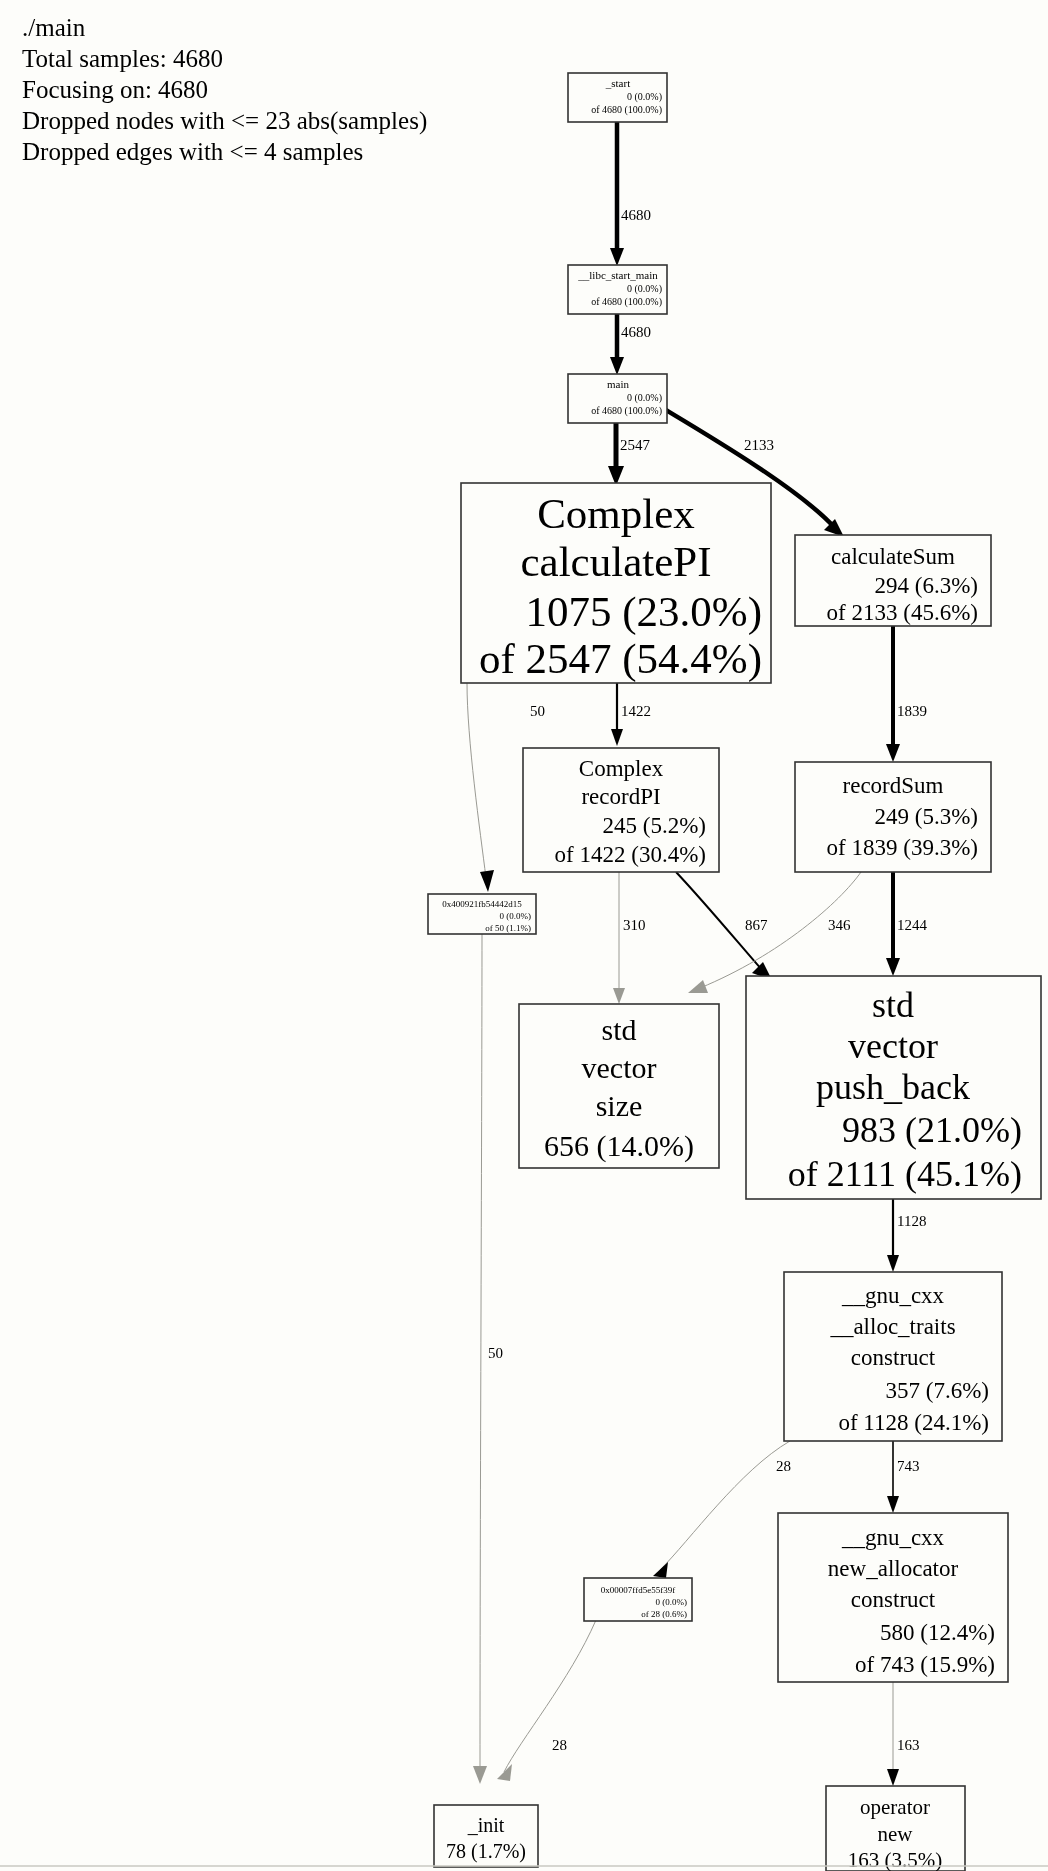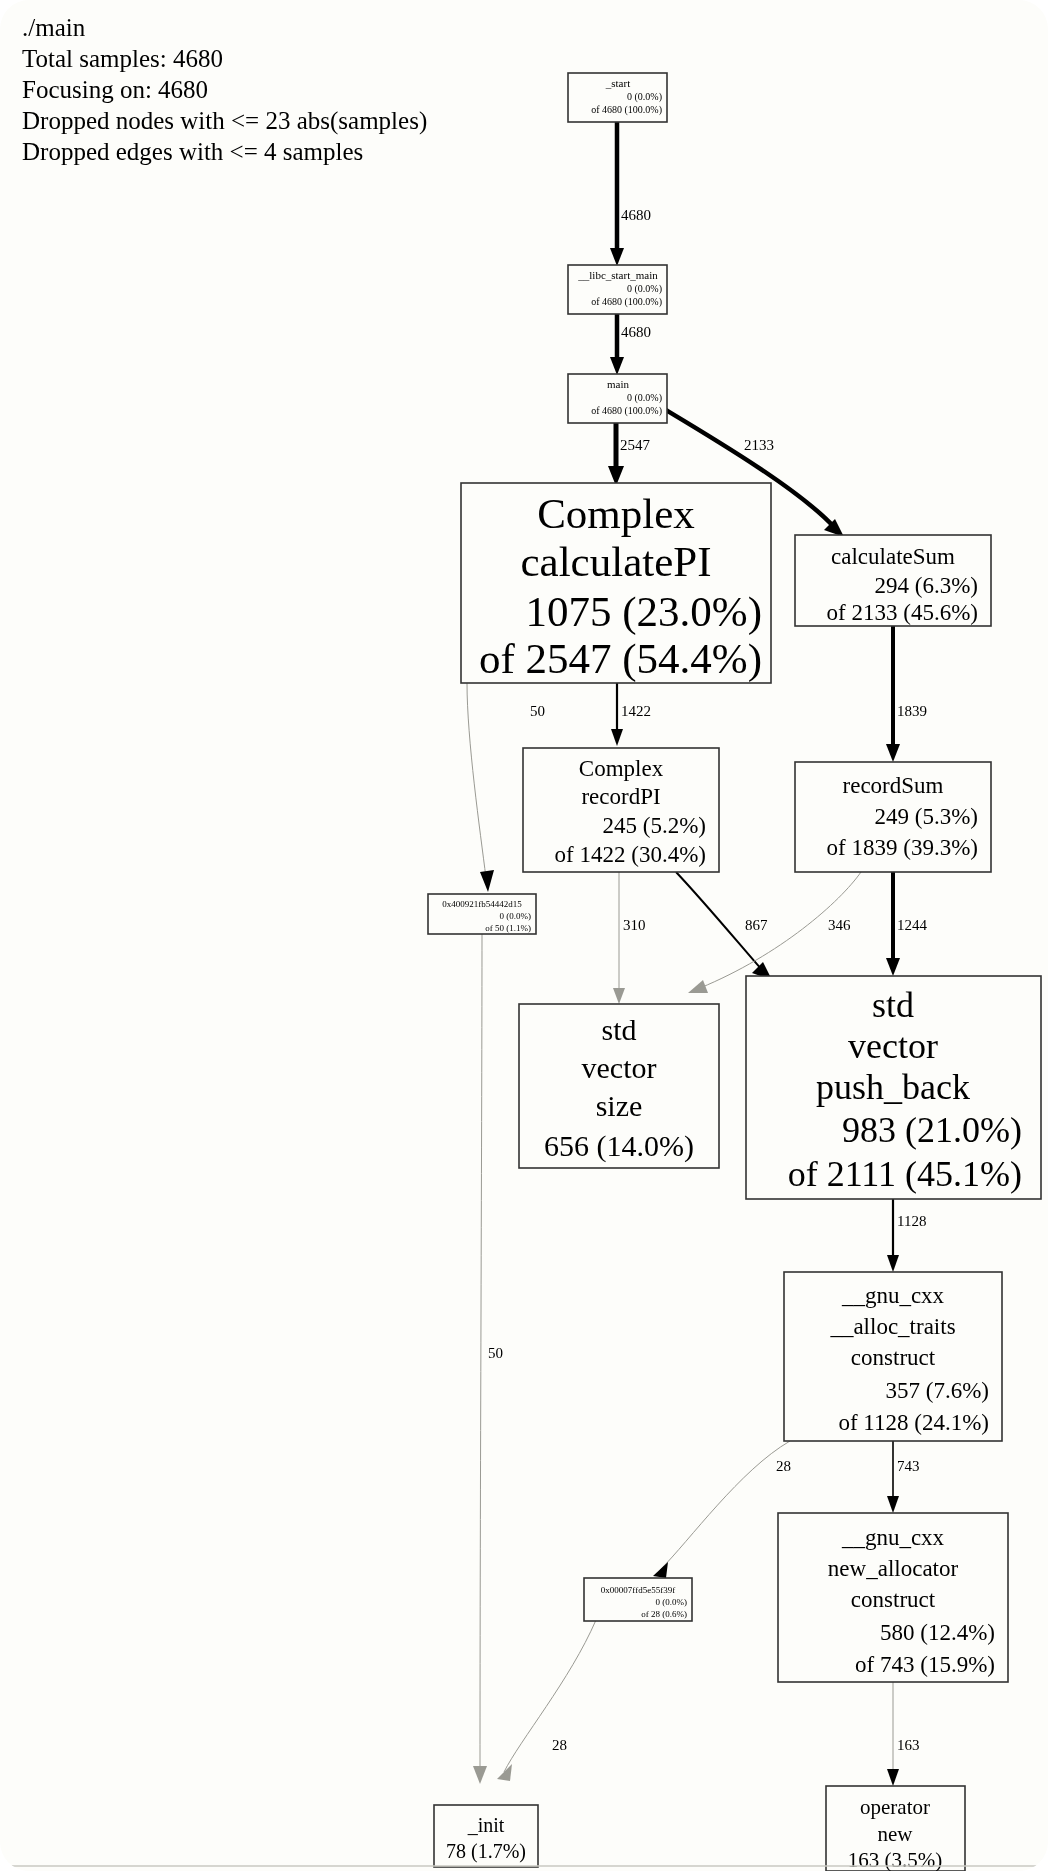--- a/index.html
+++ b/index.html
@@ -9,21 +9,20 @@
   }
   body {
     font-family: "Liberation Serif", "DejaVu Serif", serif;
   }
   #page {
     position: relative;
     width: 1048px;
     height: 1871px;
     background: #fdfdfa;
     overflow: hidden;
-    border-radius: 29px;
   }
   #graph-svg {
     position: absolute;
     left: 0;
     top: 0;
     width: 1048px;
     height: 1871px;
   }
   .hdr-line {
     font-family: "Liberation Serif", "DejaVu Serif", serif;

